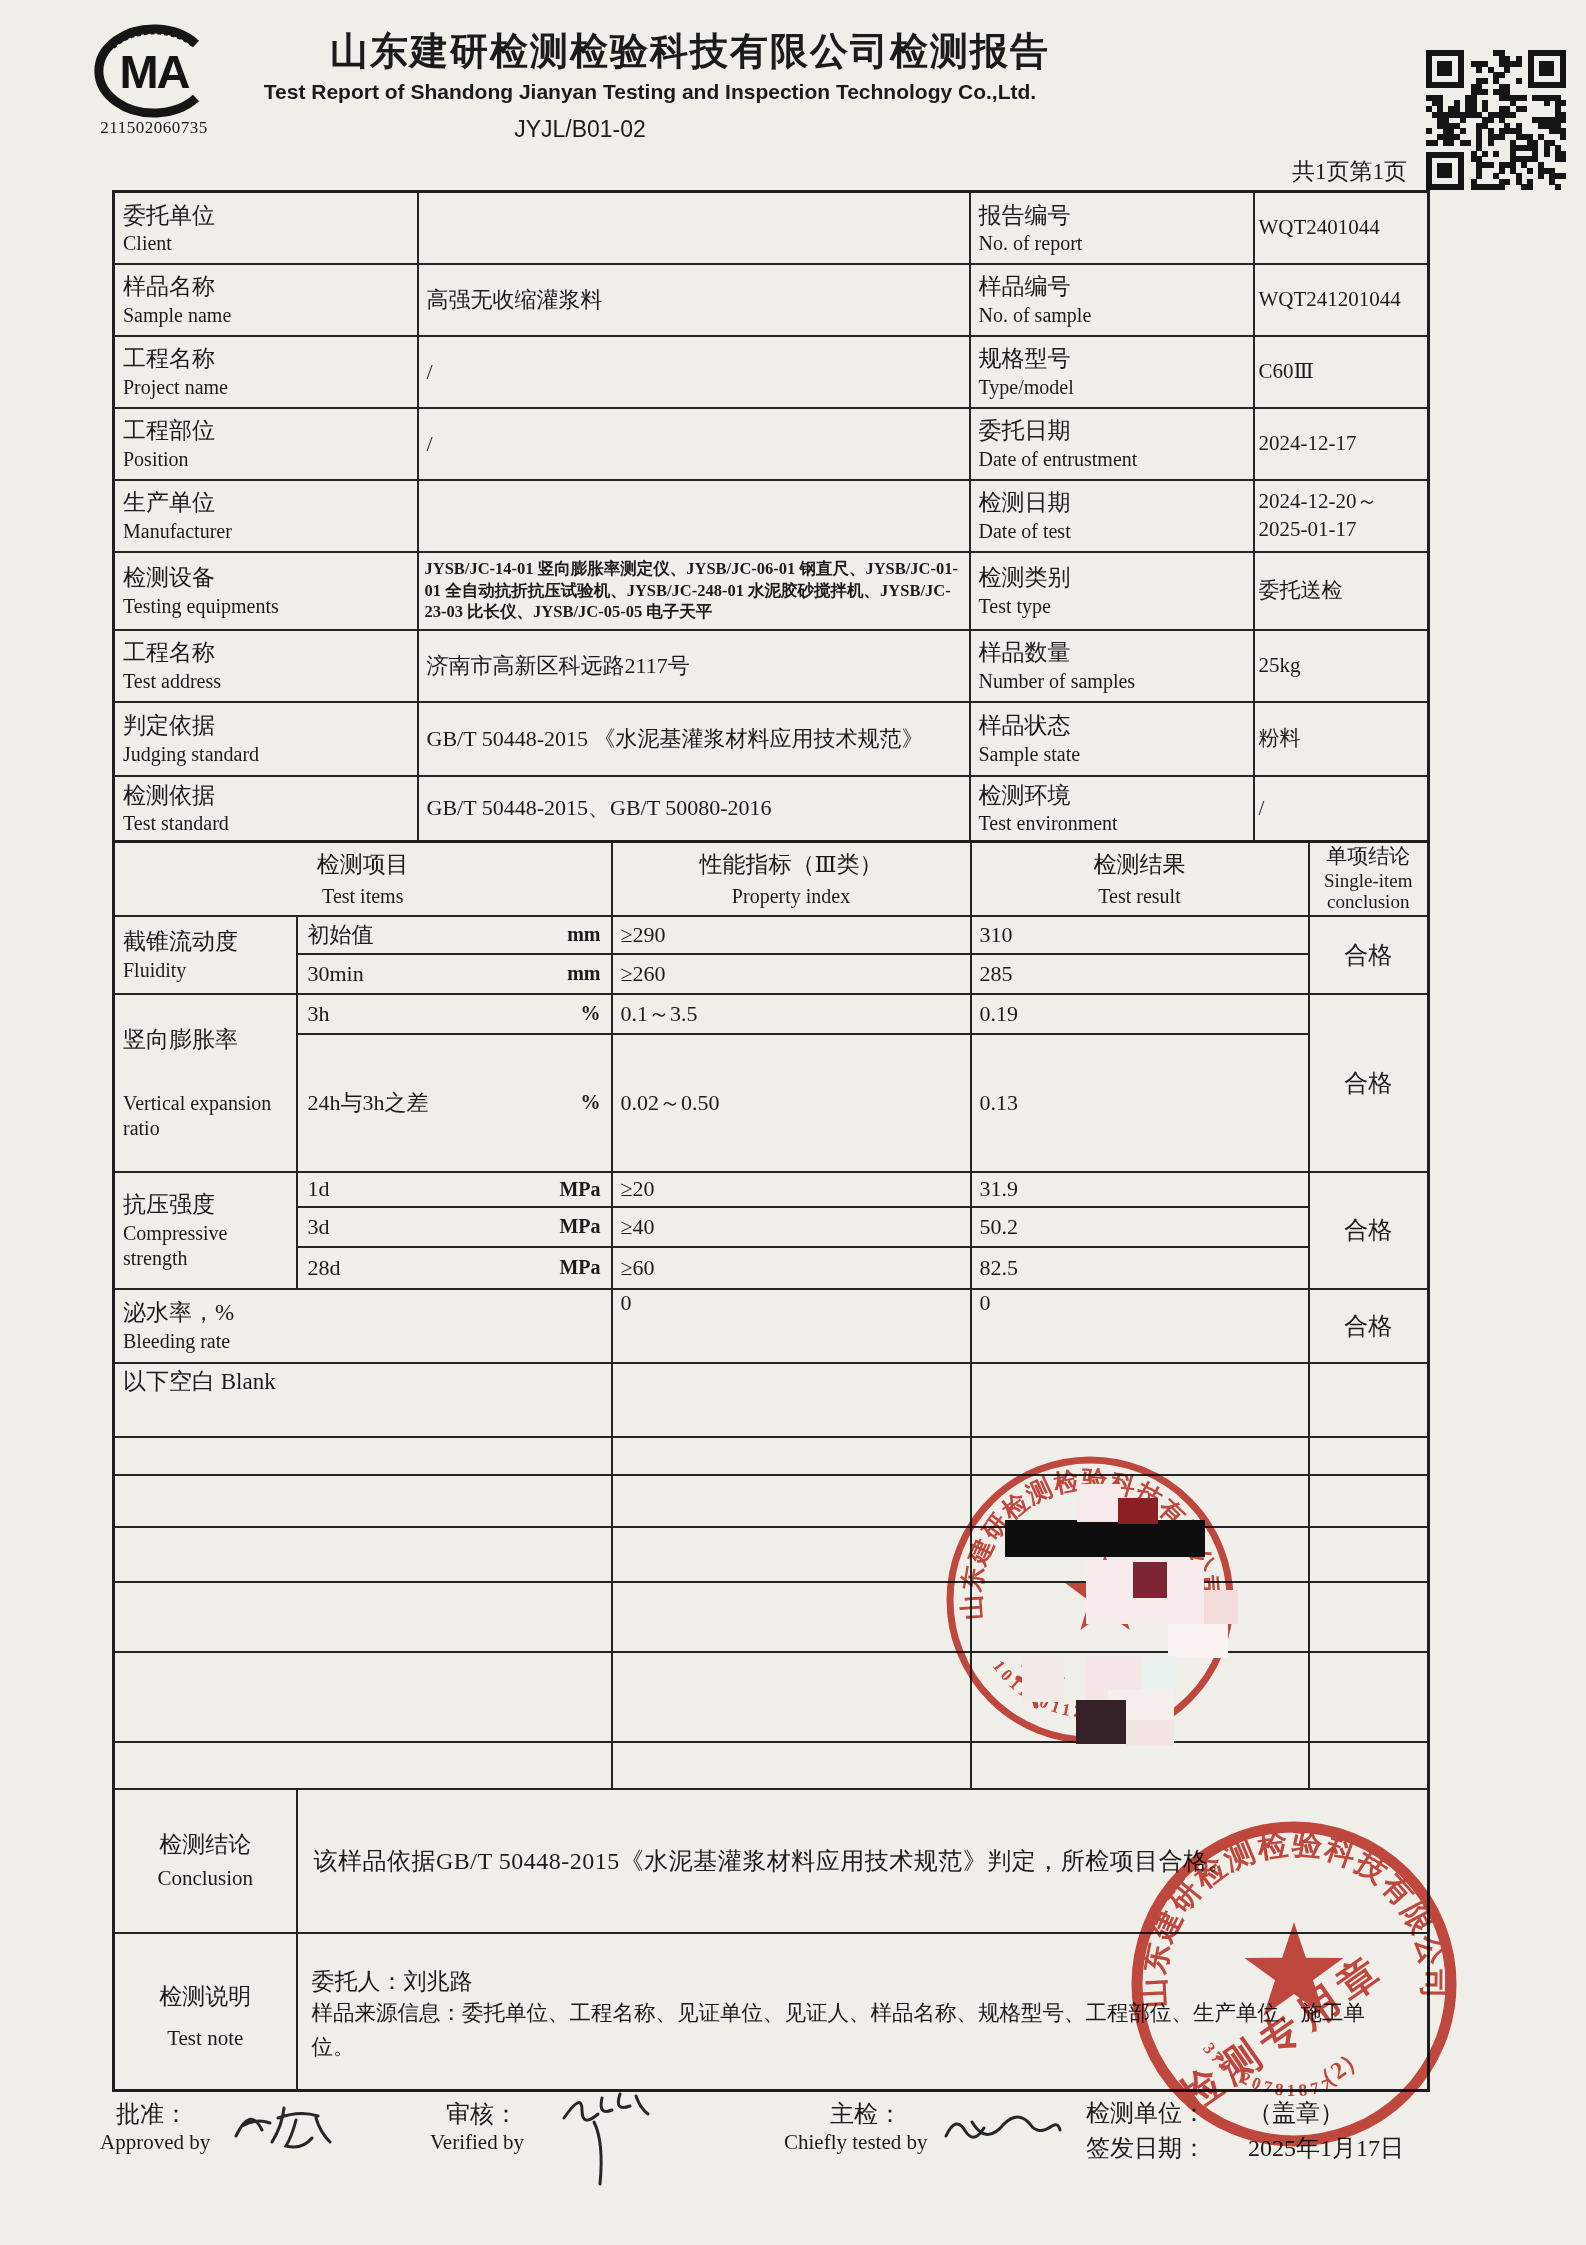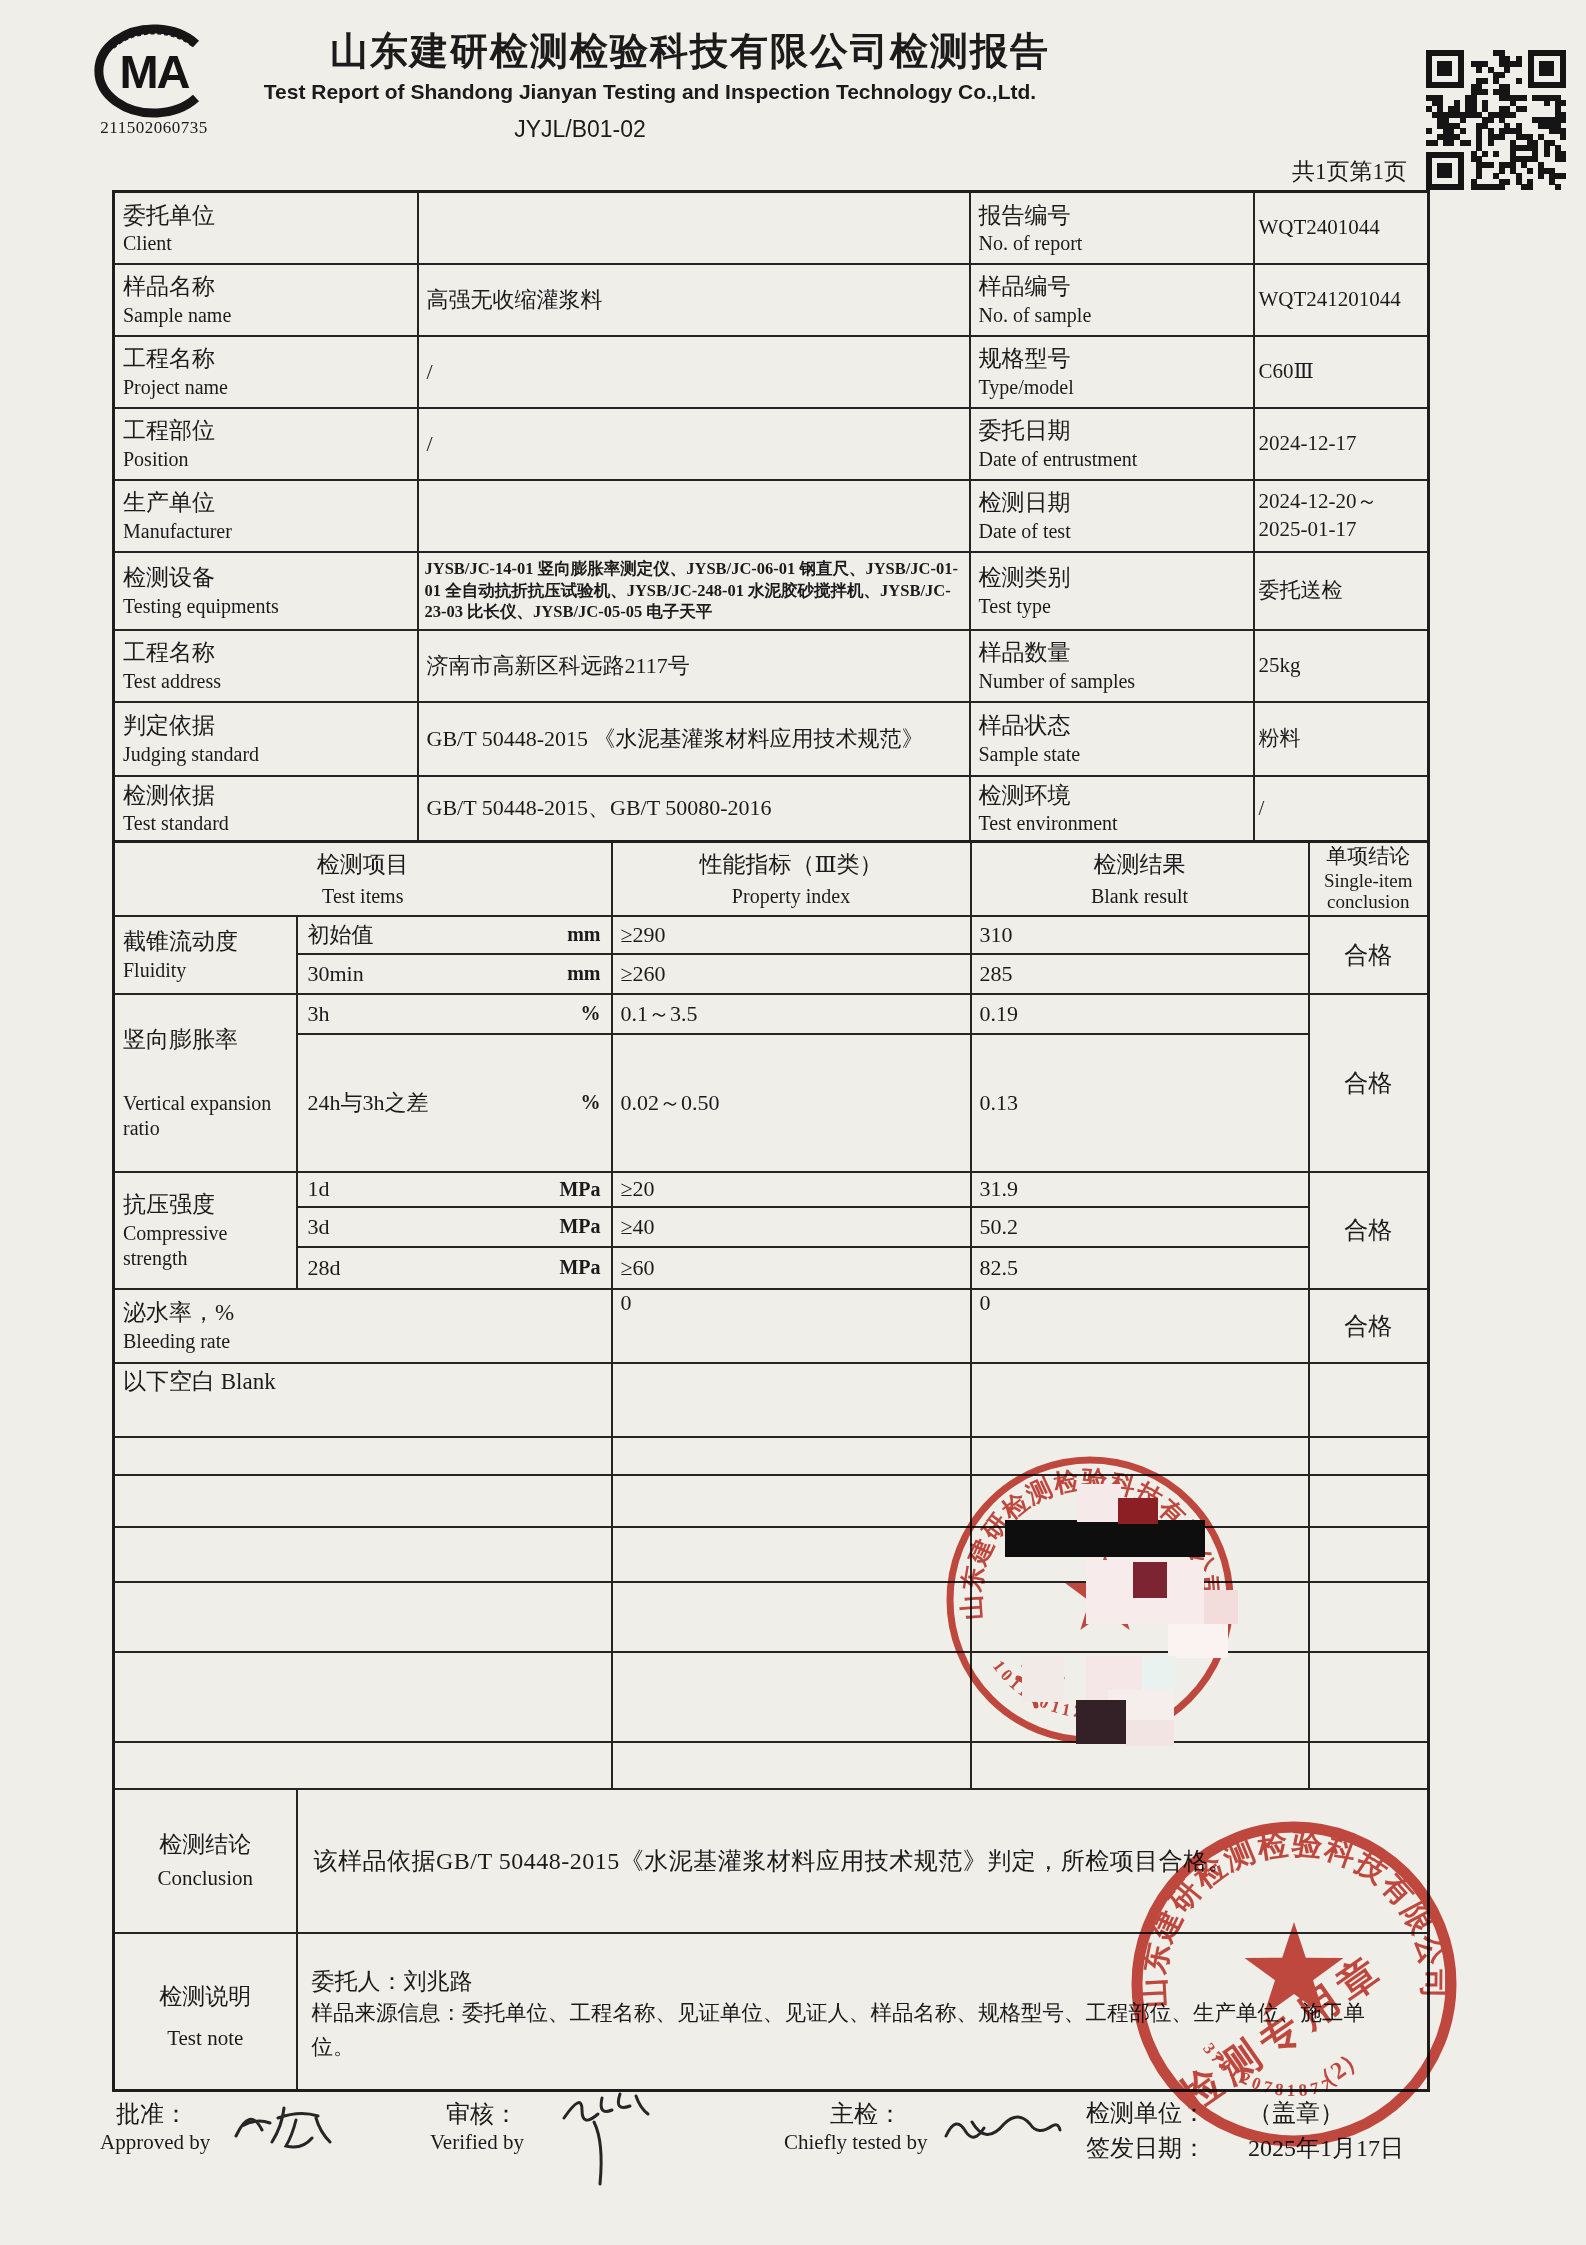--- a/index.html
+++ b/index.html
@@ -505,21 +505,21 @@
           </td>
       <td>
             <div class="hdr2">
               <div class="cn">性能指标（Ⅲ类）</div>
               <div class="en">Property index</div>
             </div>
           </td>
       <td>
             <div class="hdr2">
               <div class="cn">检测结果</div>
-              <div class="en">Blank result</div>
+              <div class="en">Test result</div>
             </div>
           </td>
       <td>
             <div class="hdr2">
               <div class="cn" style="font-size:21px;line-height:1.2;">单项结论</div>
               <div class="en small">Single-item</div>
               <div class="en small">conclusion</div>
             </div>
           </td>
     </tr>

